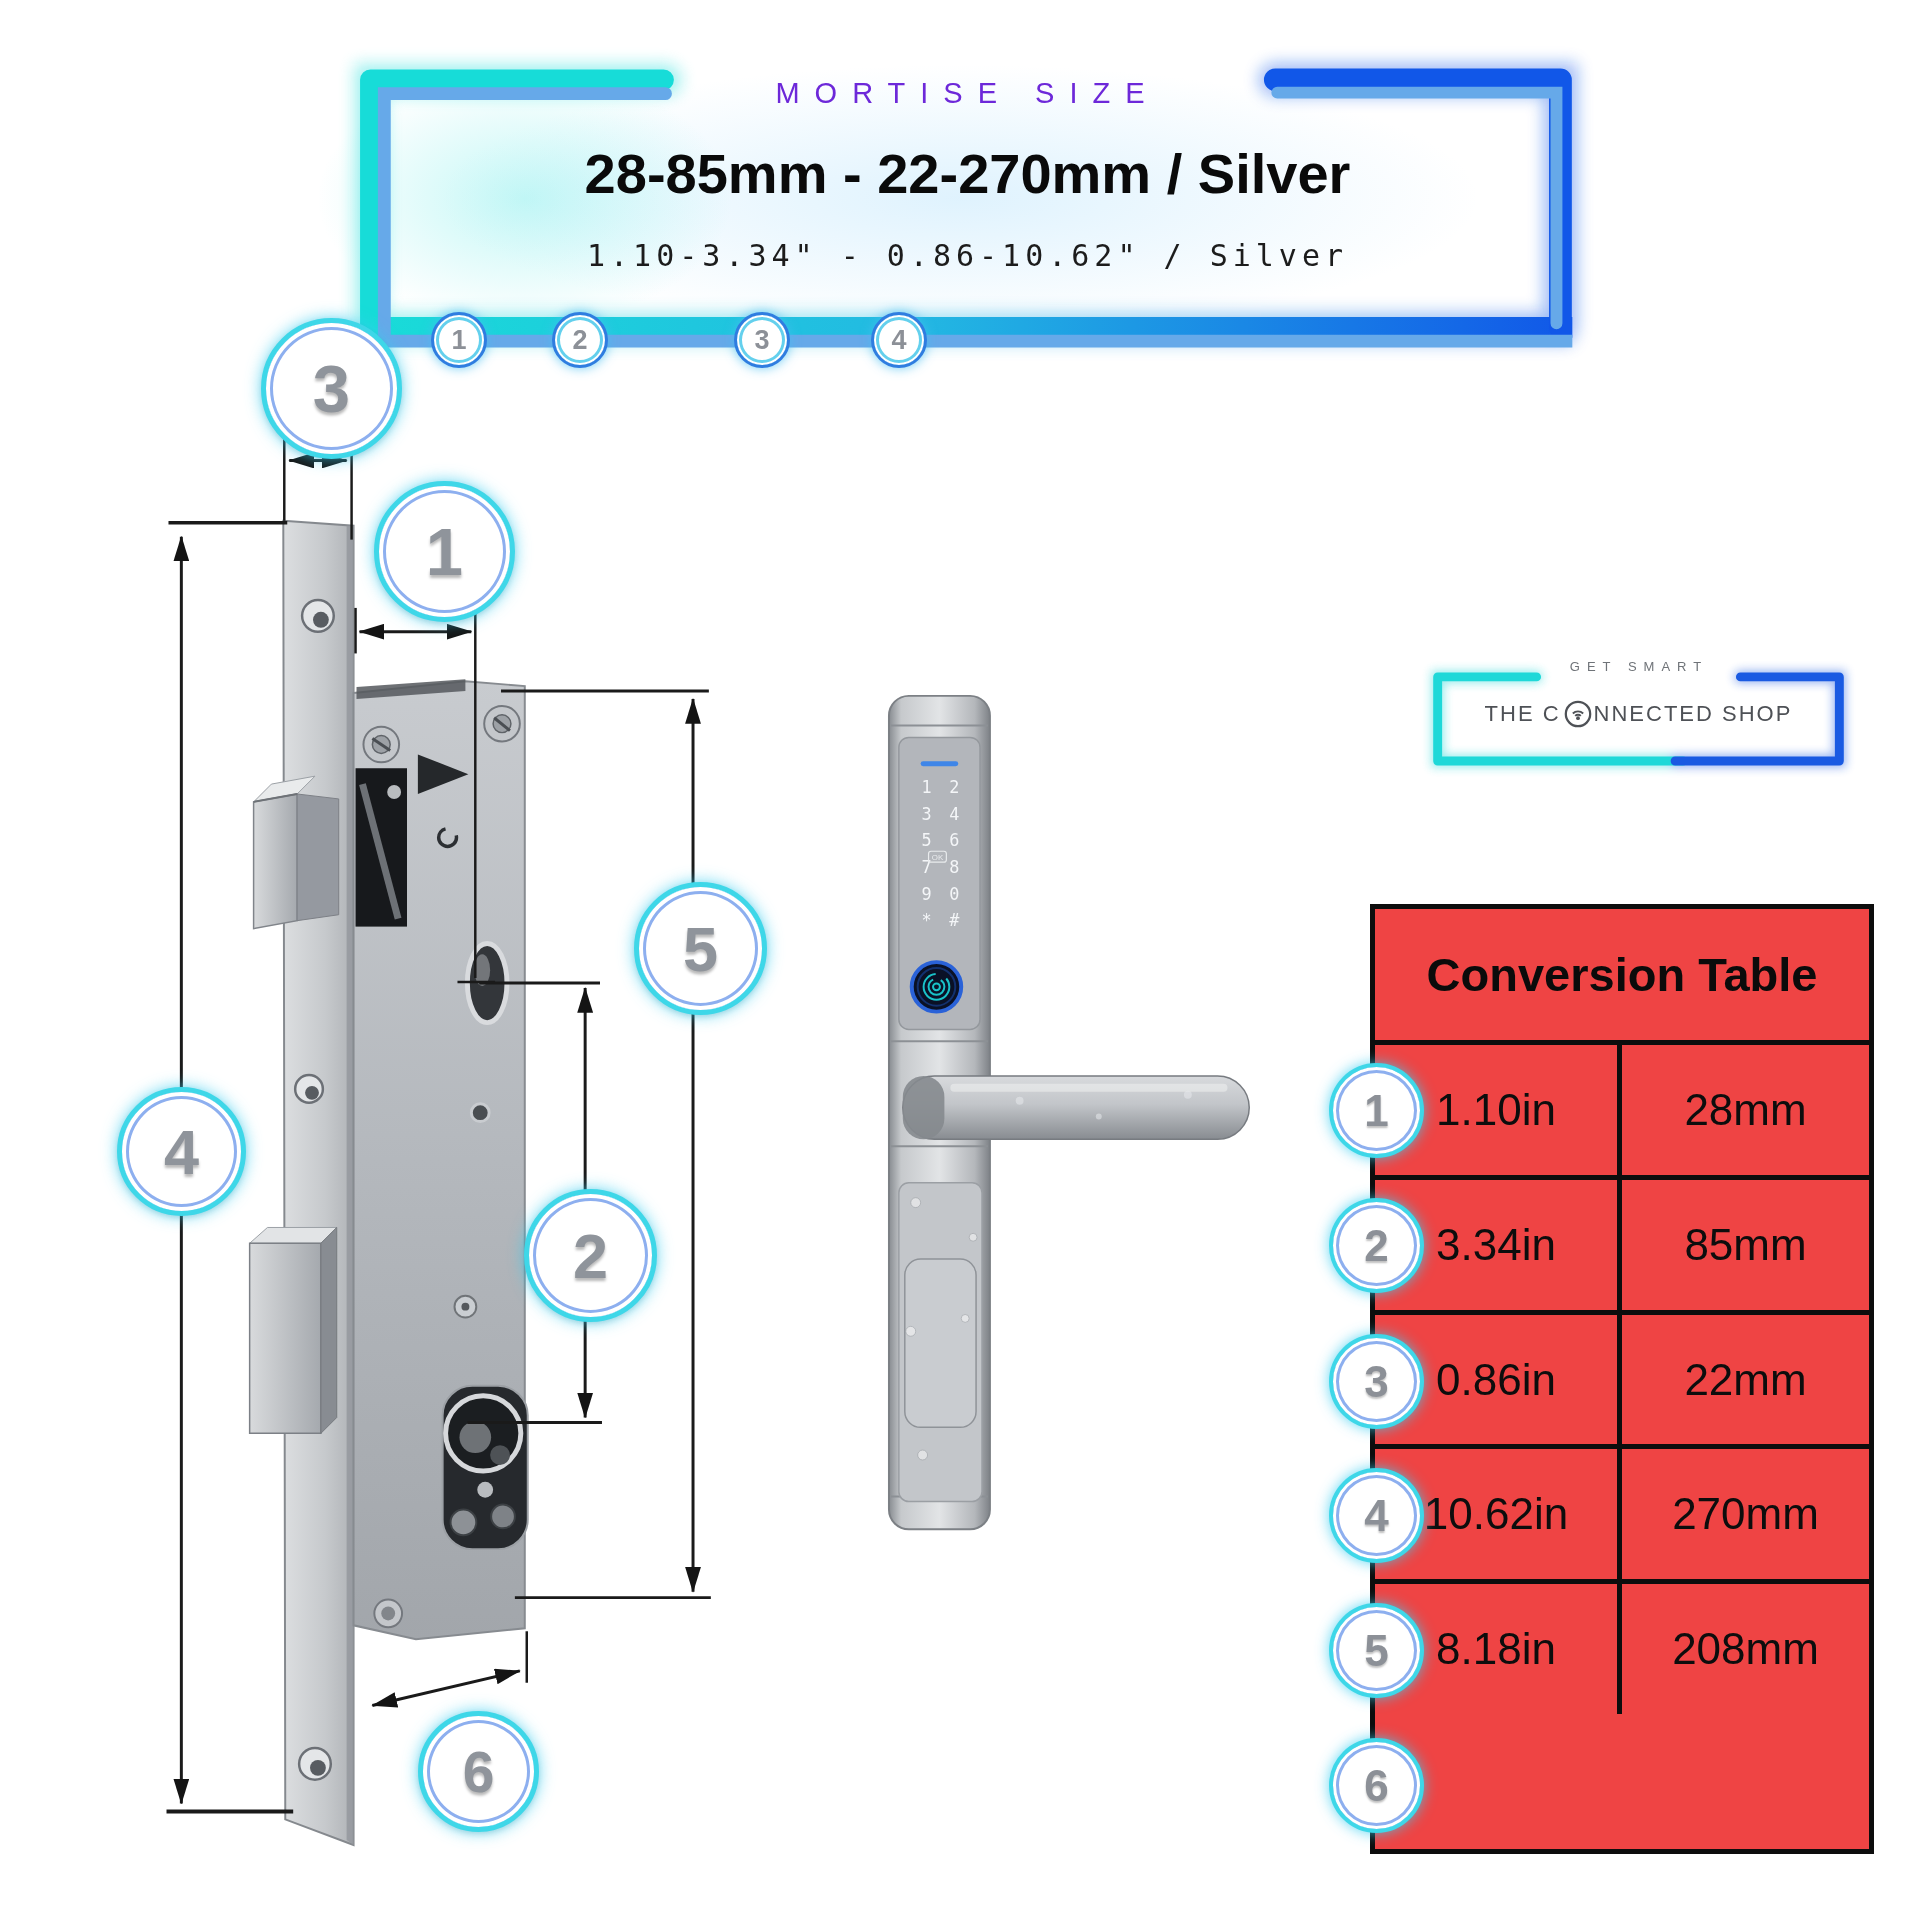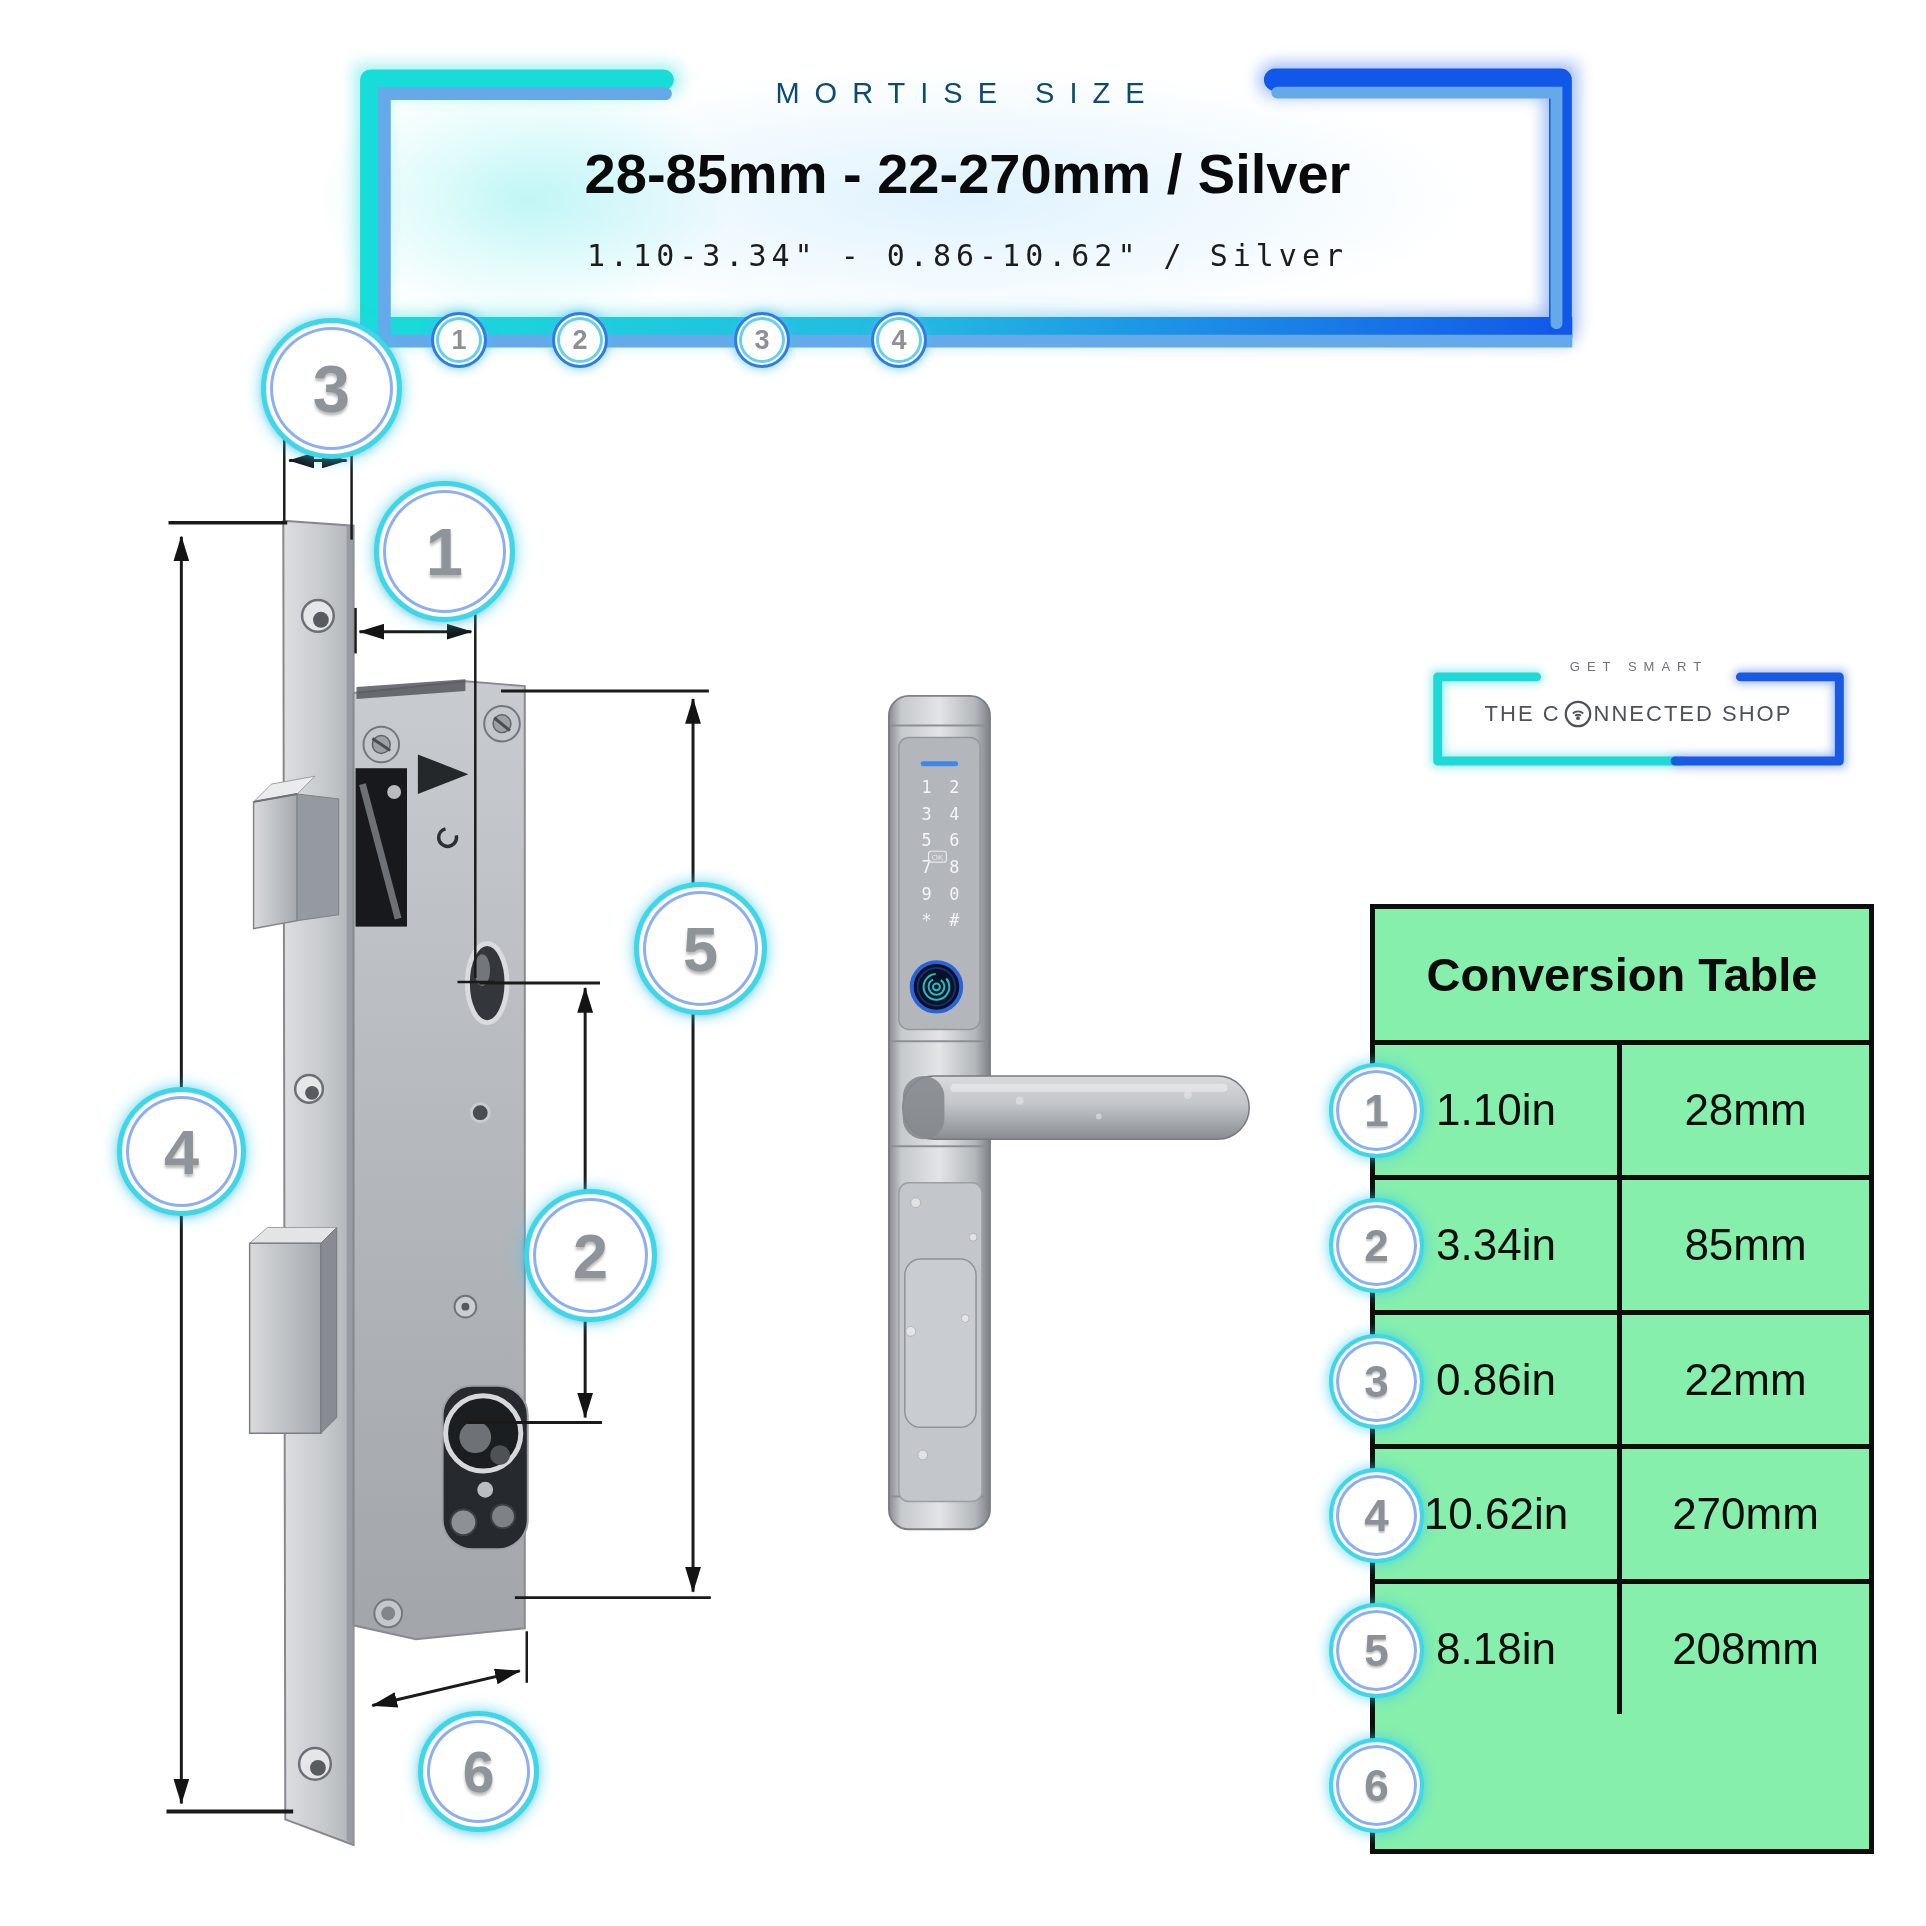--- a/index.html
+++ b/index.html
@@ -7,21 +7,21 @@
           font-family:"Liberation Sans",sans-serif;}
 
   
   .glow-header{position:absolute;left:267px;top:20px;width:1386px;height:356px;
     background:radial-gradient(closest-side,rgba(140,210,250,.28),rgba(140,210,250,0) 75%);}
   .glow-header-left{position:absolute;left:248px;top:30px;width:554px;height:337px;
     background:radial-gradient(closest-side,rgba(60,230,225,.30),rgba(60,230,225,0) 75%);}
 
   
   .eyebrow{position:absolute;left:347px;top:77px;width:1241px;text-align:center;
-    font-size:29px;letter-spacing:15px;color:#0c4a6e;font-weight:500;}
+    font-size:29px;letter-spacing:15px;color:#6d28d9;font-weight:500;}
   .main-title{position:absolute;left:347px;top:141px;width:1241px;text-align:center;
     font-size:56px;font-weight:700;color:#0a0a0a;}
   .sub-title{position:absolute;left:347px;top:238px;width:1241px;text-align:center;
     font-family:"DejaVu Sans Mono",monospace;font-size:30px;letter-spacing:5px;color:#1c1c1c;}
 
   
   .mini-badge{position:absolute;width:50px;height:50px;border-radius:50%;background:#fff;
     border:3px solid #2f7de0;display:flex;align-items:center;justify-content:center;
     box-shadow:inset 0 0 0 2px #ffffff,inset 0 0 0 5px rgba(73,200,234,.85),0 0 12px rgba(70,190,240,.8);
     font-weight:700;font-size:27px;color:#8c9097;z-index:6;}
@@ -42,21 +42,21 @@
   .c6{left:418px;top:1711px;width:111px;height:111px;font-size:57px;}
 
   
   .logo-tagline{position:absolute;left:1426px;top:659px;width:426px;text-align:center;
     font-size:13px;letter-spacing:7px;color:#6f7378;font-weight:500;}
   .logo-name{position:absolute;left:1406px;top:699px;width:465px;display:flex;
     align-items:center;justify-content:center;font-size:22px;letter-spacing:2px;color:#4e5156;}
   .logo-name svg{margin:0 1px 0 2px;}
 
   
-  .conv-table{position:absolute;left:1370px;top:904px;width:504px;height:950px;background:#86efac;
+  .conv-table{position:absolute;left:1370px;top:904px;width:504px;height:950px;background:#ef4444;
     border:5px solid #0d0d0d;box-sizing:border-box;display:grid;
     grid-template-rows:131px 1fr 1fr 1fr 1fr 1fr 1fr;z-index:4;}
   .conv-title{display:flex;align-items:center;justify-content:center;
     font-size:47px;font-weight:700;color:#0b0b0b;}
   .conv-row{display:grid;grid-template-columns:247px 1fr;border-top:5px solid #0d0d0d;box-sizing:border-box;}
   .conv-cell{display:flex;align-items:center;justify-content:center;font-size:44px;color:#0d0d0d;text-align:center;}
   .conv-cell.in{border-right:5px solid #0d0d0d;box-sizing:border-box;}
   .table-badge{position:absolute;width:87px;height:87px;border-radius:50%;background:#fff;
     display:flex;align-items:center;justify-content:center;font-weight:700;font-size:44px;color:#8c9097;
     border:4px solid #3ed7e8;

